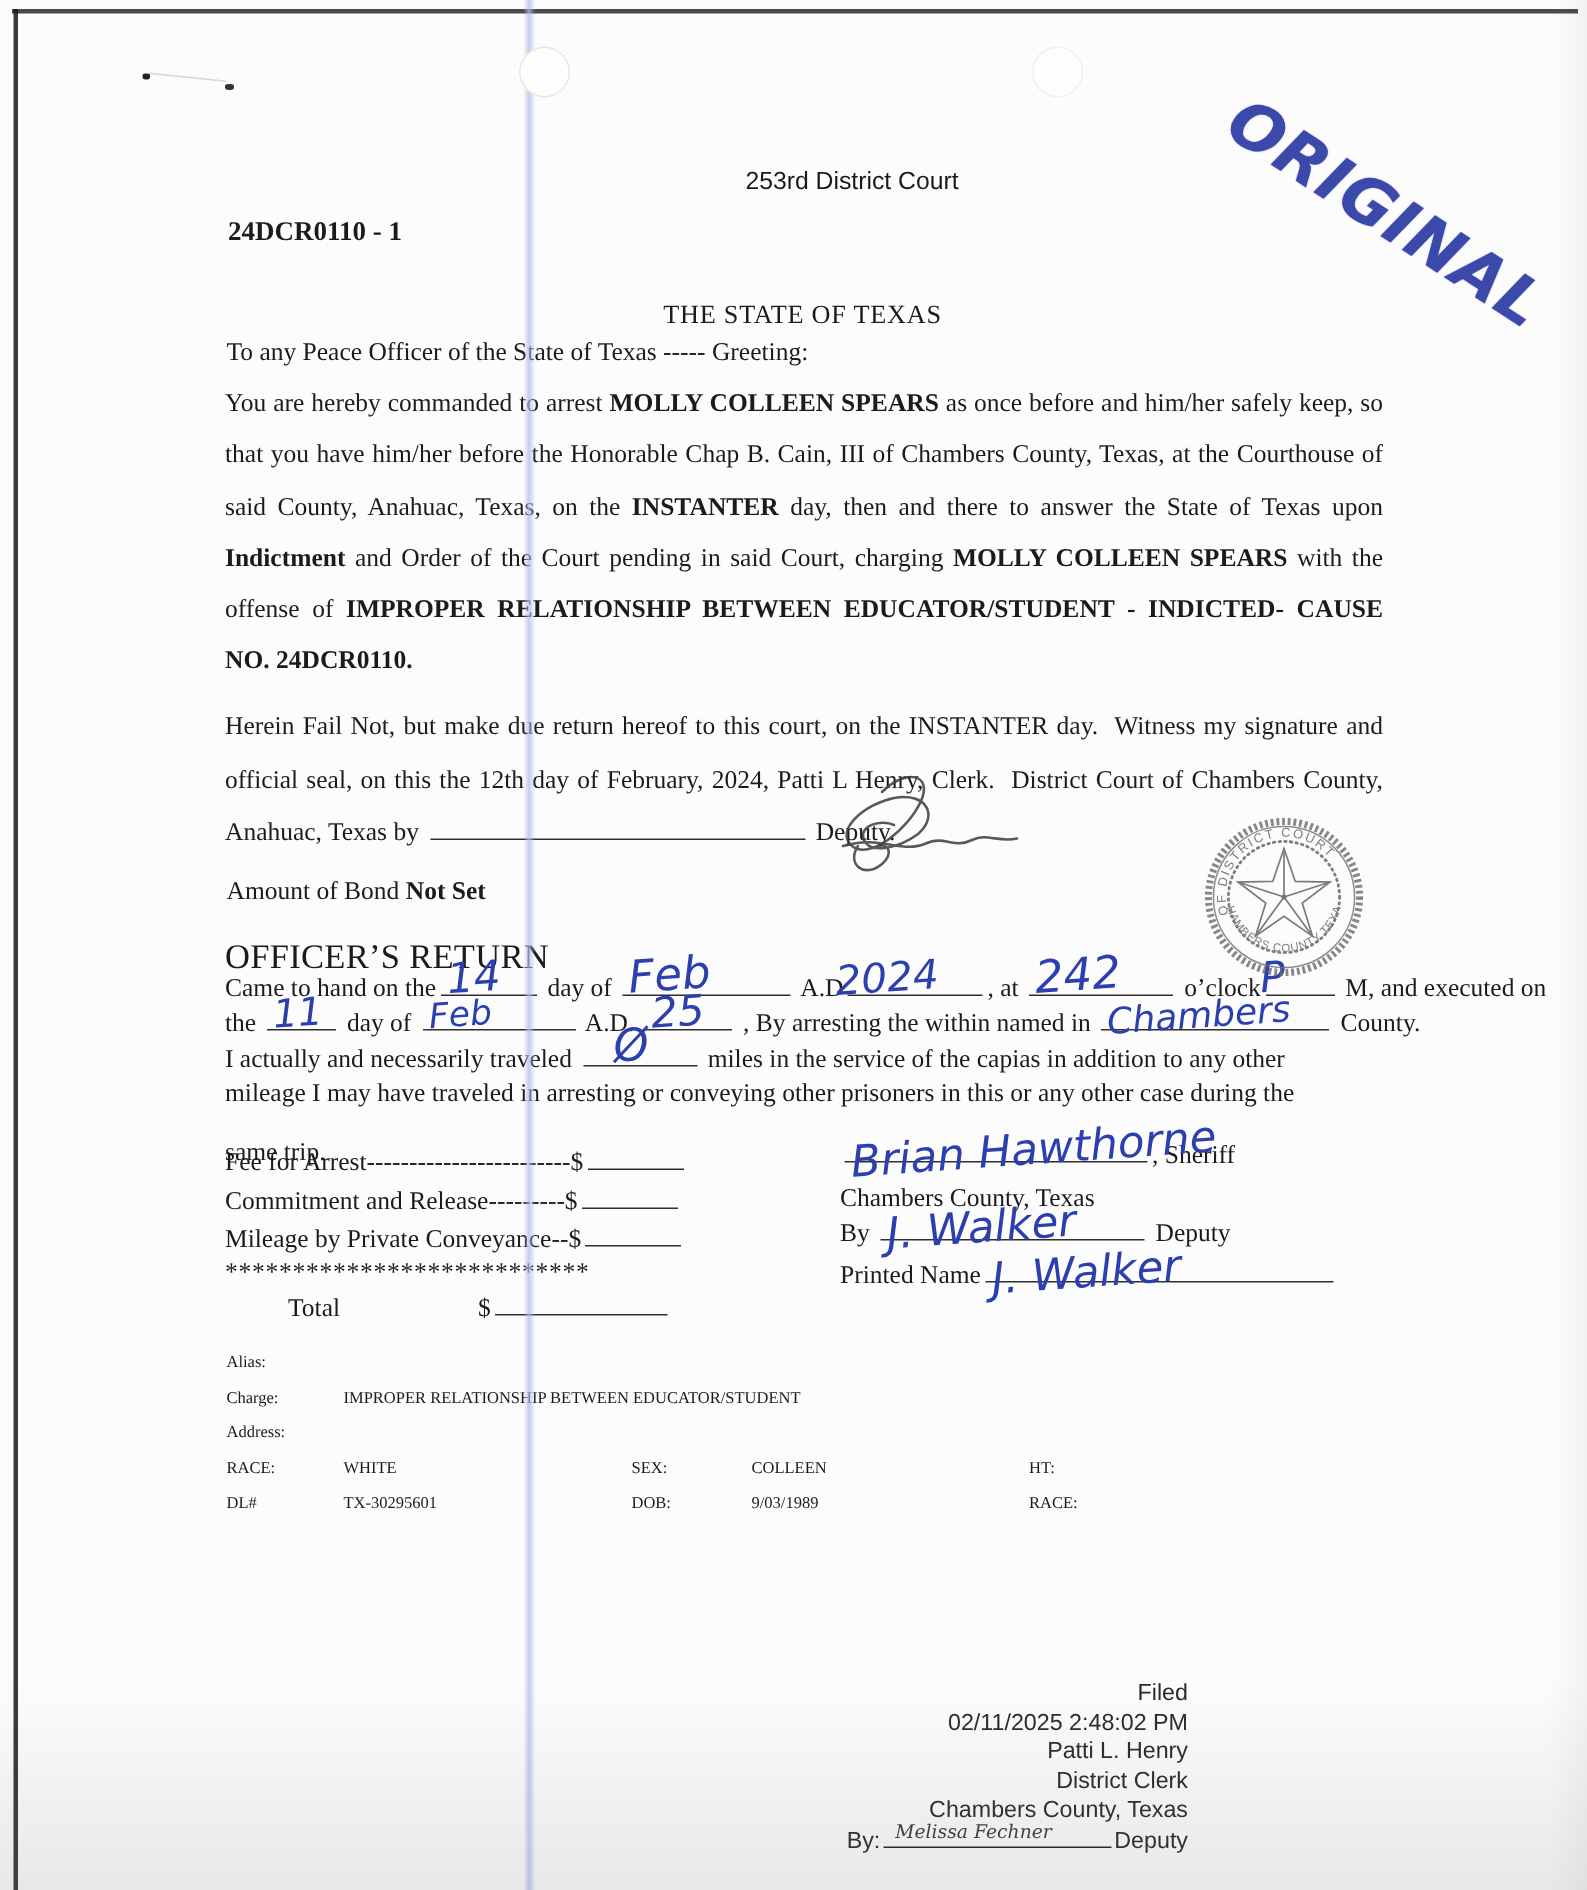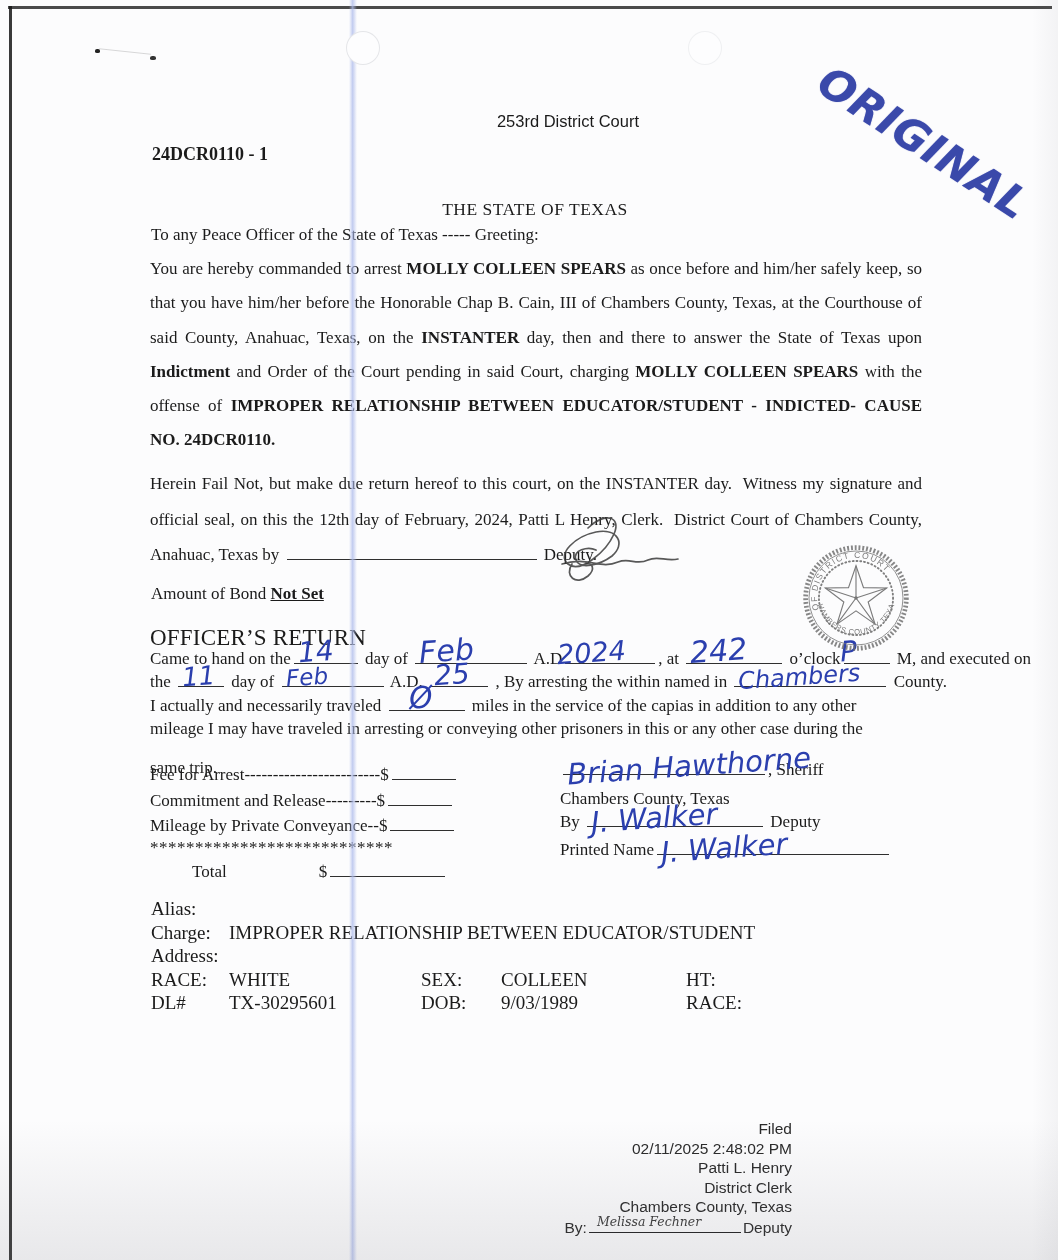--- a/index.html
+++ b/index.html
@@ -44,21 +44,21 @@
   .bond-line { top:584px; left:151px; font-size:17px; }
   .or-heading { top:625px; left:150px; font-size:23px; letter-spacing:.2px; }
   .or-line { left:150px; width:790px; font-size:17px; white-space:nowrap; }
   .or-l1 { top:649px; } .or-l2 { top:672px; } .or-l3 { top:696px; }
   .or-l4 { top:719px; } .or-l5 { top:758px; }
   .fee-line { left:150px; font-size:17px; white-space:nowrap; }
   .fee-1 { top:765px; } .fee-2 { top:791px; } .fee-3 { top:816px; }
   .fee-stars { top:838px; letter-spacing:.5px; } .fee-total { top:862px;text-align:center; }
   .sheriff-block { left:560px; font-size:17px; white-space:nowrap; }
   .sh-1 { top:760px; } .sh-2 { top:789px; } .sh-3 { top:812px; } .sh-4 { top:840px; }
-  .details { top:897px; left:151px; width:800px; font-size:19px; }
+  .details { top:897px; left:151px; width:800px; font-size:11px; }
   .details .drow { display:flex; line-height:23.5px; }
   .details .c-label { width:78px; flex:none; }
   .details .c-value { width:192px; flex:none; }
   .details .c-value.wide { width:700px; }
   .details .c-label2 { width:80px; flex:none; }
   .details .c-value2 { width:185px; flex:none; }
   .details .c-label3 { flex:none; }
 
   .filed-block { top:1119px; right:266px; text-align:right;
     font-family:"Liberation Sans", sans-serif; font-size:15.5px; line-height:19.5px; color:#2a2a2a; }
@@ -111,21 +111,21 @@
 <div class="abs return-clause"><span>Herein Fail Not, but make due return hereof to this court, on the INSTANTER day.&nbsp; Witness my signature and official seal, on this the 12th day of February, 2024, Patti L Henry, Clerk.&nbsp; District Court of Chambers County, Anahuac, Texas by </span><span class="blank" style="width: 250px;"></span><span> Deputy.</span></div>
 
 <svg class="abs clerk-signature" viewBox="0 0 220 80">
   <g fill="none" stroke="#3c3c3c" stroke-width="1.7" stroke-linecap="round" opacity="0.85">
     <path d="M 96,16 C 112,0 130,4 122,22 C 114,40 88,62 76,52 C 64,42 84,24 104,20 C 126,16 134,32 120,44 C 108,53 88,58 84,48 C 80,38 96,34 104,38"></path>
     <path d="M 80,52 C 72,64 84,74 96,64 C 104,57 100,50 94,52"></path>
     <path d="M 70,52 C 96,44 108,58 126,50 C 138,45 144,54 156,48 C 166,43 174,50 186,47"></path>
   </g>
 </svg>
 
-<div class="abs bond-line"><span>Amount of Bond </span><span style="font-weight: bold; text-decoration: underline;">Not Set</span></div>
+<div class="abs bond-line"><span>Amount of Bond </span><span style="font-weight: bold; ">Not Set</span></div>
 
 <svg class="abs court-seal" viewBox="0 0 120 120">
   <circle cx="60" cy="60" r="53" fill="none" stroke="#6a6a6a" stroke-width="5" stroke-dasharray="2 2"></circle>
   <circle cx="60" cy="60" r="49.5" fill="none" stroke="#707070" stroke-width="1"></circle>
   <circle cx="60" cy="60" r="39" fill="none" stroke="#606060" stroke-width="2" stroke-dasharray="1 3" stroke-linecap="round"></circle>
   <g fill="none" stroke="#5c5c5c" stroke-width="1.2">
     <path d="M60,26 L67.9,49.1 L92.3,49.5 L72.8,64.2 L80,87.5 L60,73.5 L40,87.5 L47.2,64.2 L27.7,49.5 L52.1,49.1 Z"></path>
     <path d="M60,60 L60,26 M60,60 L92.3,49.5 M60,60 L80,87.5 M60,60 L40,87.5 M60,60 L27.7,49.5"></path>
   </g>
   <circle cx="60" cy="60" r="1.8" fill="#555"></circle>

